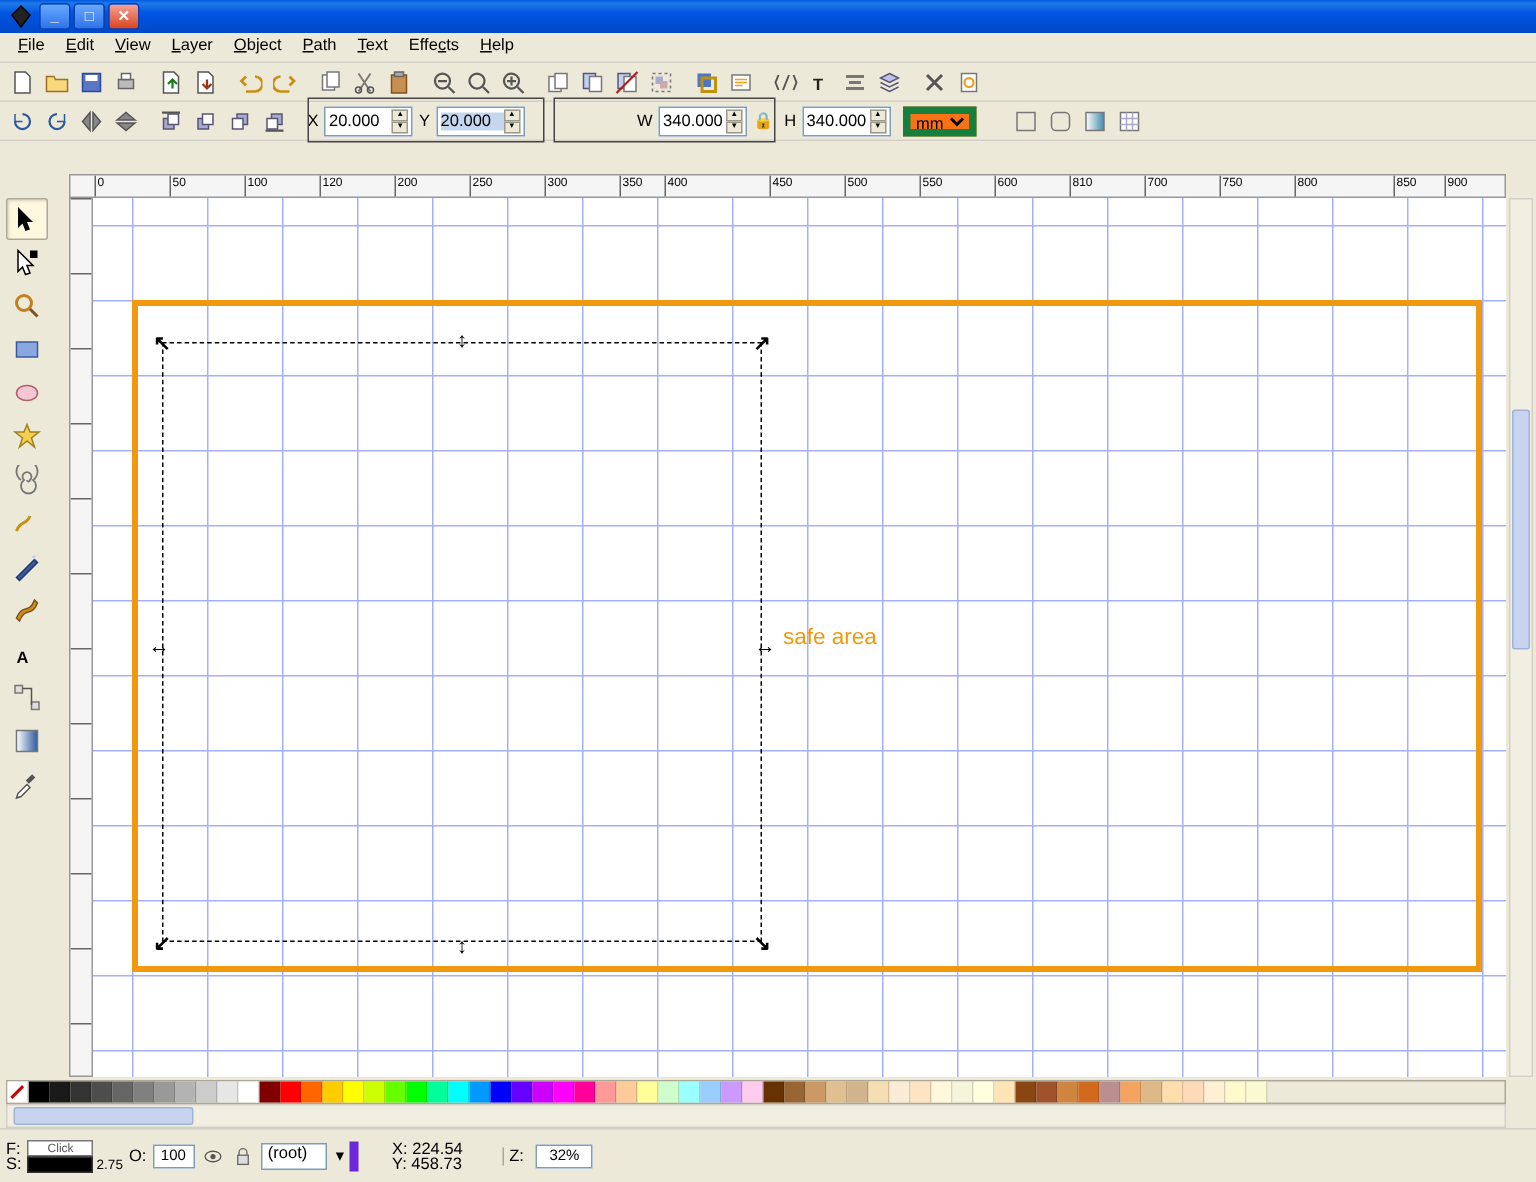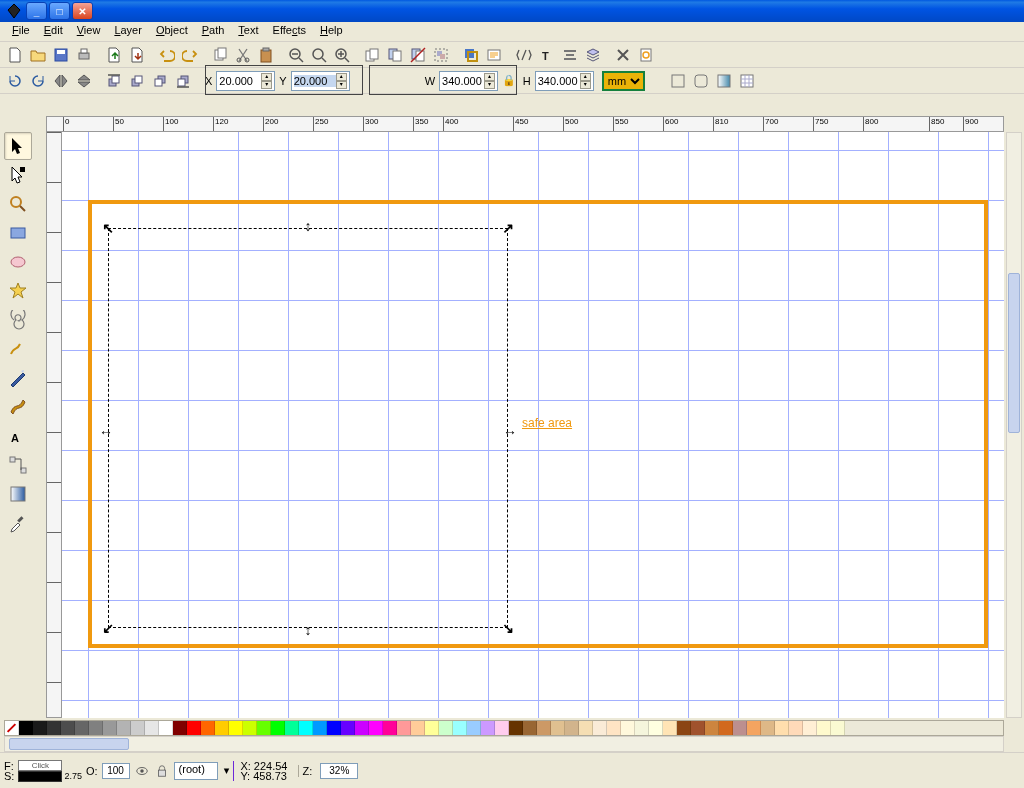--- a/index.html
+++ b/index.html
@@ -24,21 +24,21 @@
 .toolbar { height: 26px; background: #ece9d8; border-bottom: 1px solid #d4d0c8; display:flex; align-items:center; padding:0 4px; gap:1px;}
 .tbtn { width: 22px; height: 22px; display:flex; align-items:center;justify-content:center; border: 1px solid transparent; border-radius:2px; position:relative;}
 .tbtn svg{width:16px;height:16px}
 .tsep { width: 6px; }
 .numbox { height: 20px; border: 1px solid #7f9db9; background:#fff; display:flex; align-items:center; padding: 0 2px; }
 .numbox input { border:none; outline:none; width: 42px; font-size:11px; text-align:left;}
 .numbox.sel input { background: #c5d7ef; }
 .spinner { width: 11px; display:flex; flex-direction:column;}
 .spinner div { height:8px; border:1px solid #9c9a8c; background:#ece9d8; font-size:6px; text-align:center; line-height:5px;}
 .lbl { padding: 0 3px;}
-select.unit { height:20px; border:2px solid #15803d; background:#eab308; font-size:11px;}
+select.unit { height:20px; border:5px solid #15803d; background:#f97316; font-size:11px;}
 .highlight-box { position:absolute; border: 1px solid #444; background: transparent; pointer-events:none;}
 
 
 .toolbox { position:absolute; left:4px; top:132px; width:30px; display:flex; flex-direction:column; gap:1px; }
 .tool { width:28px; height:28px; border:1px solid transparent; display:flex; align-items:center; justify-content:center; border-radius:2px;}
 .tool.active { border: 1px solid #aca899; background: #fff8df; box-shadow: inset 1px 1px 2px rgba(0,0,0,0.15);}
 .tool svg{width:20px;height:20px}
 
 
 .ruler-h { position:absolute; left:46px; top:116px; right:20px; height:16px; background:#f5f5f5; border:1px solid #999; overflow:hidden;}
@@ -46,21 +46,21 @@
 .ruler-h .tick{position:absolute;top:0;height:16px;border-left:1px solid #666;font-size:8px;padding-left:1px;}
 .ruler-v .tick{position:absolute;left:0;width:16px;border-top:1px solid #666;font-size:8px;}
 
 
 .canvas-wrap { position:absolute; left:62px; top:132px; right:20px; bottom:70px; background:#fff; overflow:hidden;}
 .gridline-v { position:absolute; top:0; bottom:0; width:0; border-left:1px solid #a3b0ff;}
 .gridline-h { position:absolute; left:0; right:0; height:0; border-top:1px solid #a3b0ff;}
 .page-rect { position:absolute; border: 4px solid #f0990f; background:transparent;}
 .sel-rect { position:absolute; border: 1px dashed #000;}
 .handle { position:absolute; width:12px; height:12px; font-size:14px; font-weight:bold; display:flex; align-items:center; justify-content:center; color:#000;}
-.annot { position:absolute; color:#f0990f; font-size:12px; font-weight:500;text-decoration:underline;}
+.annot { position:absolute; color:#f0990f; font-size:15px; font-weight:500;}
 
 
 .vscroll { position:absolute; right:2px; top:132px; bottom:70px; width:16px; background:#f1efe2; border:1px solid #d4d0c8;}
 .vscroll .thumb{position:absolute;left:1px;right:1px;top:140px;height:160px;background:#c8d4ee;border:1px solid #9fb3d9;border-radius:2px;}
 .hscroll { position:absolute; left:4px; right:20px; bottom:36px; height:16px; background:#f1efe2; border:1px solid #d4d0c8;}
 .hscroll .thumb{position:absolute;top:1px;bottom:1px;left:4px;width:120px;background:#c8d4ee;border:1px solid #9fb3d9;border-radius:2px;}
 
 
 .palette { position:absolute; left:4px; right:20px; bottom:52px; height:16px; display:flex; border:1px solid #aca899;}
 .swatch{flex:0 0 14px;height:14px;border-right:1px solid rgba(0,0,0,0.15);}
@@ -68,21 +68,21 @@
 .swatch.none:after{content:"";position:absolute;left:1px;right:1px;top:6px;border-top:2px solid #c00;transform:rotate(-45deg);transform-origin:center;}
 
 
 .status { position:absolute; left:0; right:0; bottom:0; height:36px; background:#ece9d8; border-top:1px solid #d4d0c8; display:flex; align-items:center; padding:0 4px; gap:4px;}
 .status .fs {display:flex;flex-direction:column;font-size:9px;line-height:10px;}
 .status .fillbox{width:44px;height:11px;border:1px solid #777;background:#fff;color:#555;text-align:center;font-size:8px;}
 .status .strokebox{width:44px;height:11px;background:#000;border:1px solid #333;}
 .status input{width:28px;height:16px;border:1px solid #7f9db9;font-size:10px;text-align:center;}
 .status .layerdrop{height:18px;border:1px solid #7f9db9;background:#fff;padding:0 12px 0 4px;}
 .status .msg{flex:1;padding:0 6px;border-left:1px solid #aca899;}
-.status .coords{border-left:1px solid #6d28d9;padding:0 6px;font-size:9px;line-height:10px;}
+.status .coords{border-left:6px solid #6d28d9;padding:0 22px;font-size:9px;line-height:10px;}
 .status .coords div{white-space:nowrap;}
 .status .zlabel{border-left:1px solid #aca899;padding:0 4px;}
 
 </style>
 </head>
 <body>
 
 <div class="titlebar">
   <span class="appicon"><svg viewBox="0 0 16 16">
         <path d="M8 1 L14 7 L8 15 L2 7 Z" fill="#222" stroke="#000"></path>

